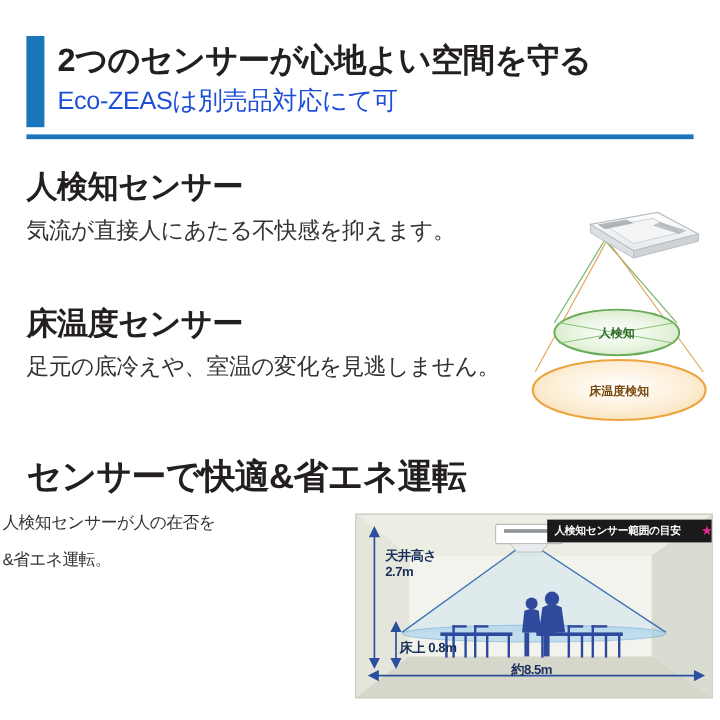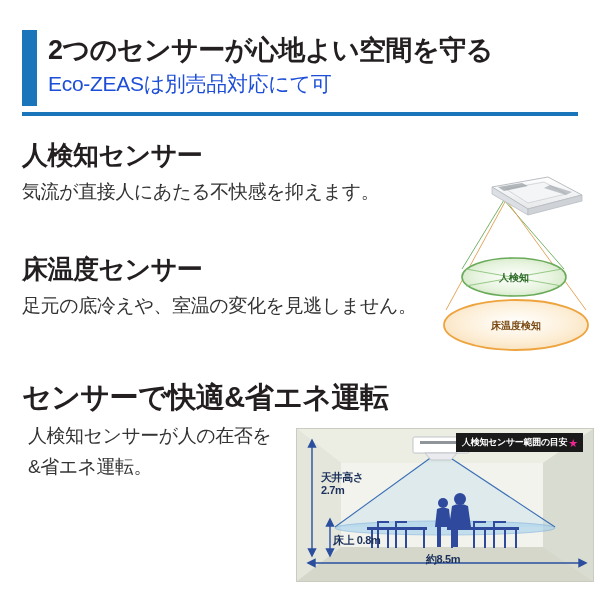--- a/index.html
+++ b/index.html
@@ -21,41 +21,41 @@
   .hdr-rule{position:absolute;left:22px;top:94px;width:556px;height:4px;background:#1b75bb;}
 
   
   .sec{position:absolute;left:10px;margin-left:12px;}
   .sec h2{margin:0;font-size:26px;font-weight:bold;letter-spacing:-0.5px;color:#231f20;white-space:nowrap;}
   .sec p{margin:6px 0 0 0;font-size:19px;color:#333;white-space:nowrap;letter-spacing:-0.4px;}
   #sec-human{top:138px;}
   #sec-floor{top:252px;}
   #sec-eco{top:378px;}
   #sec-eco h2{font-size:29px;}
-  .eco-body{position:absolute;left:28px;top:420px;font-size:19px;line-height:31px;color:#333;letter-spacing:-0.5px;}
+  .eco-body{position:absolute;left:2px;top:420px;font-size:14px;line-height:31px;color:#333;letter-spacing:-0.5px;}
   .eco-body div{white-space:nowrap;}
 
   
   .cone-fig{position:absolute;left:436px;top:165px;width:164px;height:195px;}
 
   
   .room{
     position:absolute;left:296px;top:428px;width:296px;height:152px;
     background:#dfe1d6;overflow:hidden;border:1px solid #c9ccc0;
   }
   .badge{
     position:absolute;left:159px;top:4px;
     background:#1a1a1a;color:#ffffff;
     font-size:9px;font-weight:bold;letter-spacing:-0.3px;
     padding:3px 5px 3px 6px;white-space:nowrap;
-    display:flex;align-items:flex-end;gap:1px;
+    display:flex;align-items:flex-end;gap:17px;
   }
   .badge .star{color:#ec268f;font-size:11px;line-height:1;}
   .dim-label{position:absolute;font-size:11px;font-weight:bold;color:#1a2f5a;white-space:nowrap;line-height:13px;letter-spacing:-0.4px;}
-  #lbl-ceiling{left:24px;top:42px;}
+  #lbl-ceiling{left:24px;top:29px;}
   #lbl-floor{left:36px;top:105px;}
   #lbl-width{left:129px;top:124px;}
 </style>
 </head>
 <body>
 
 <div class="page">
 
   <div class="header">
     <div class="hdr-bar"></div>

